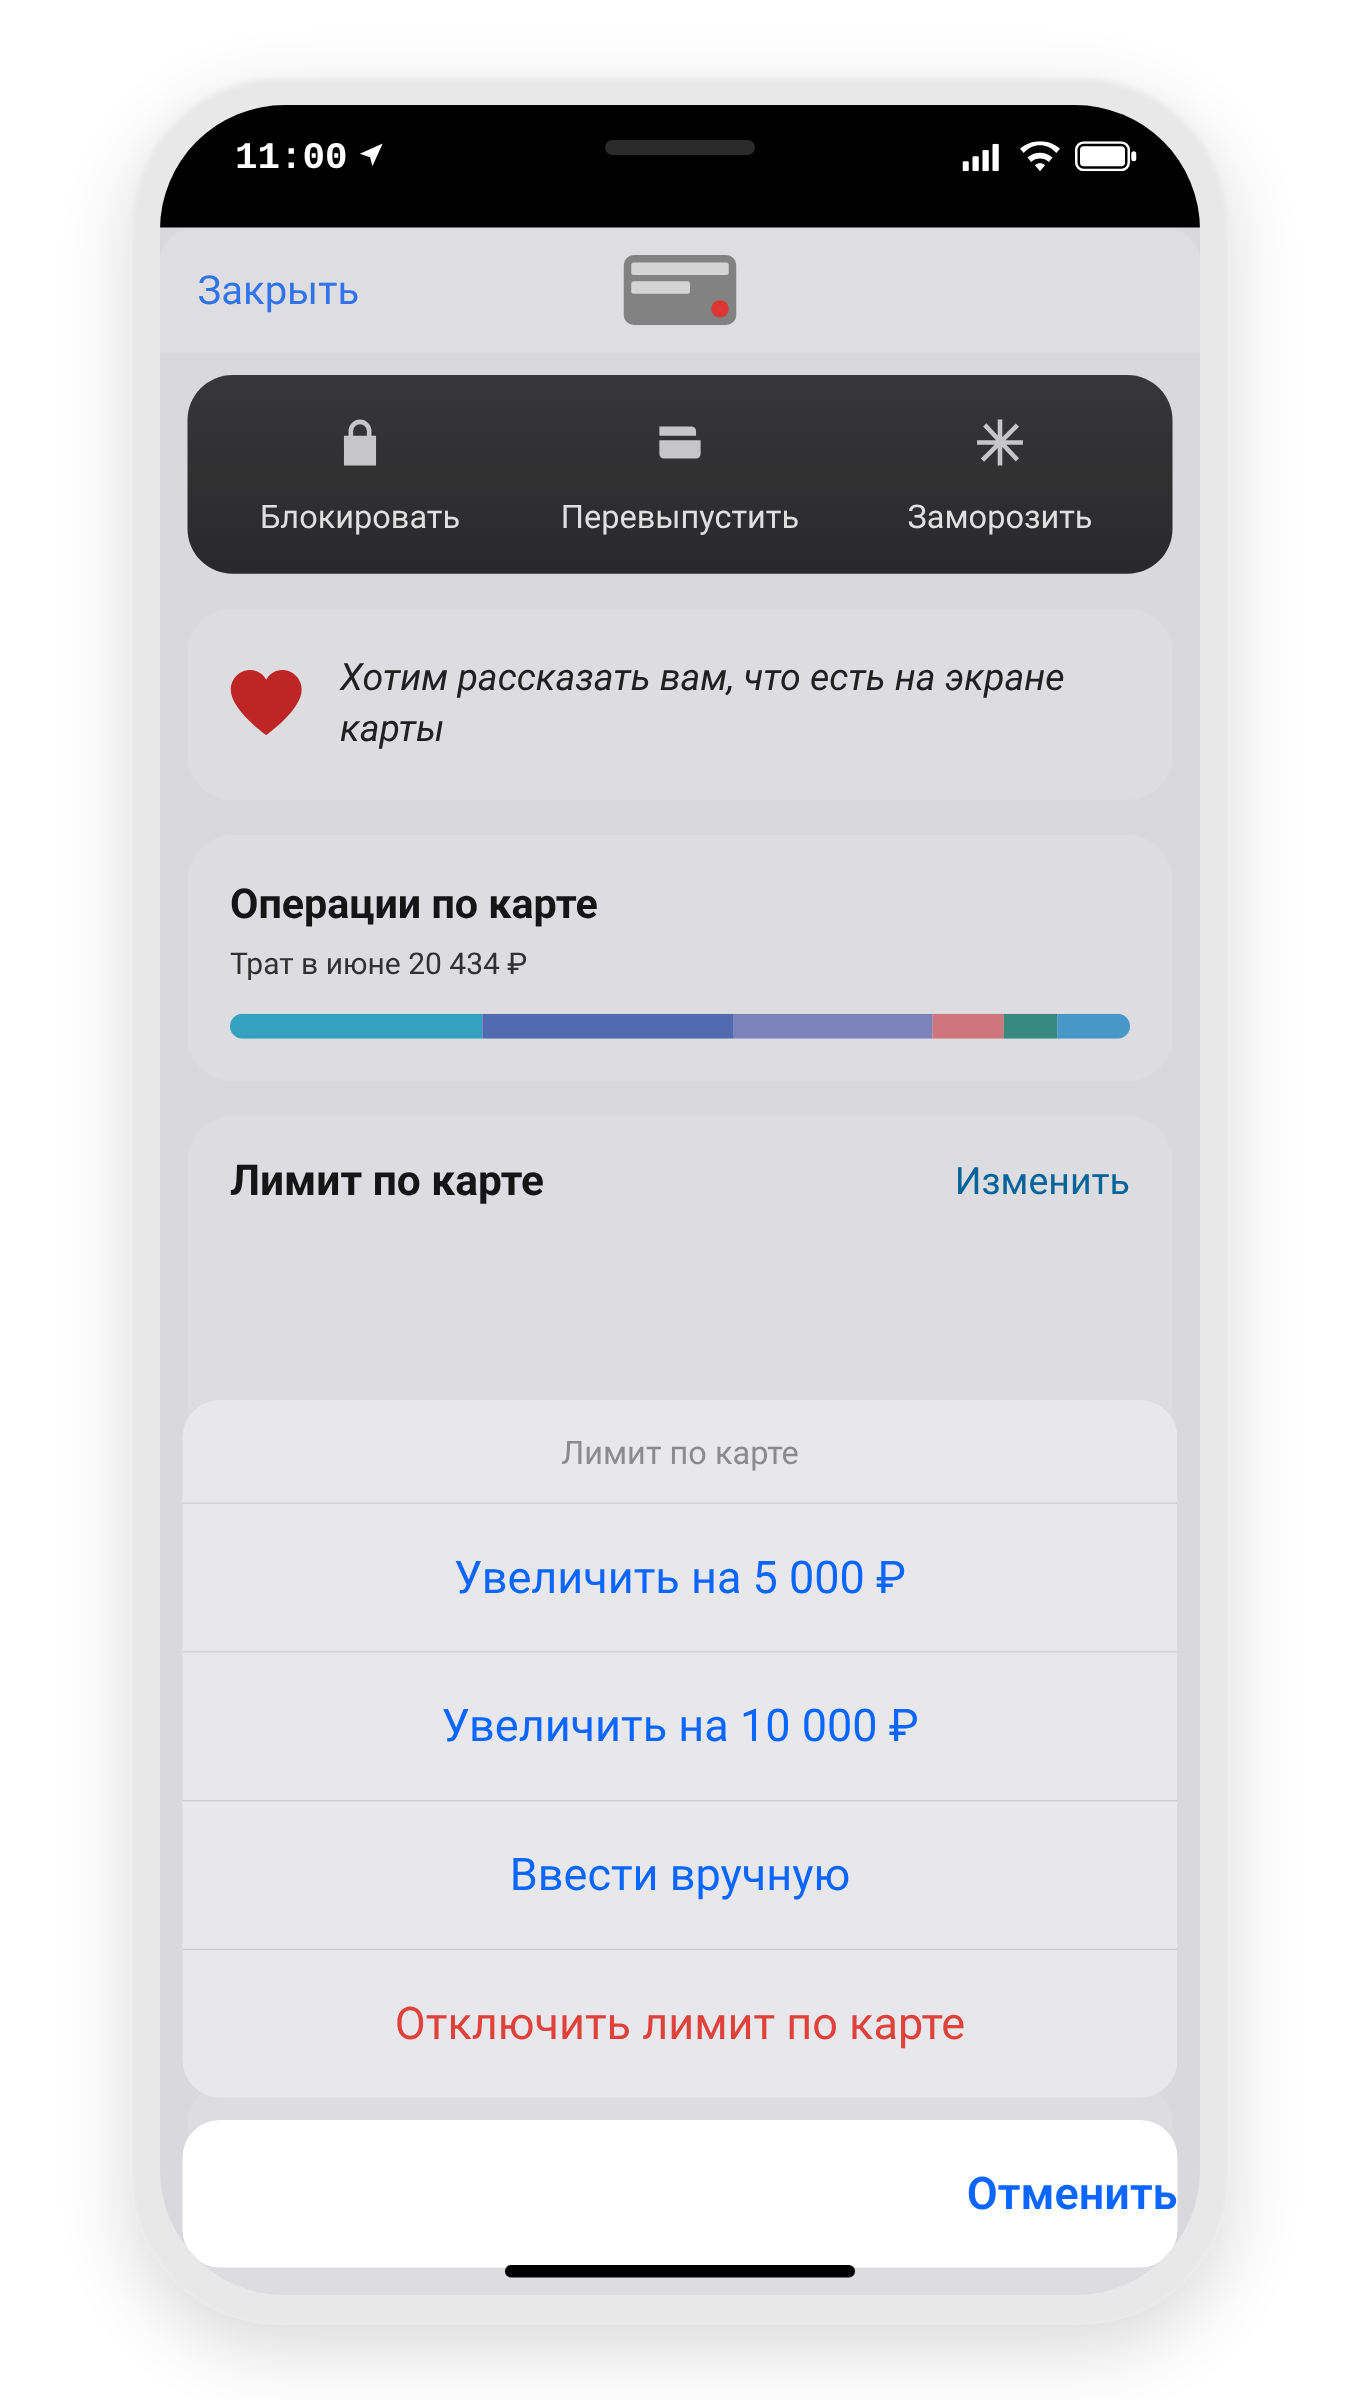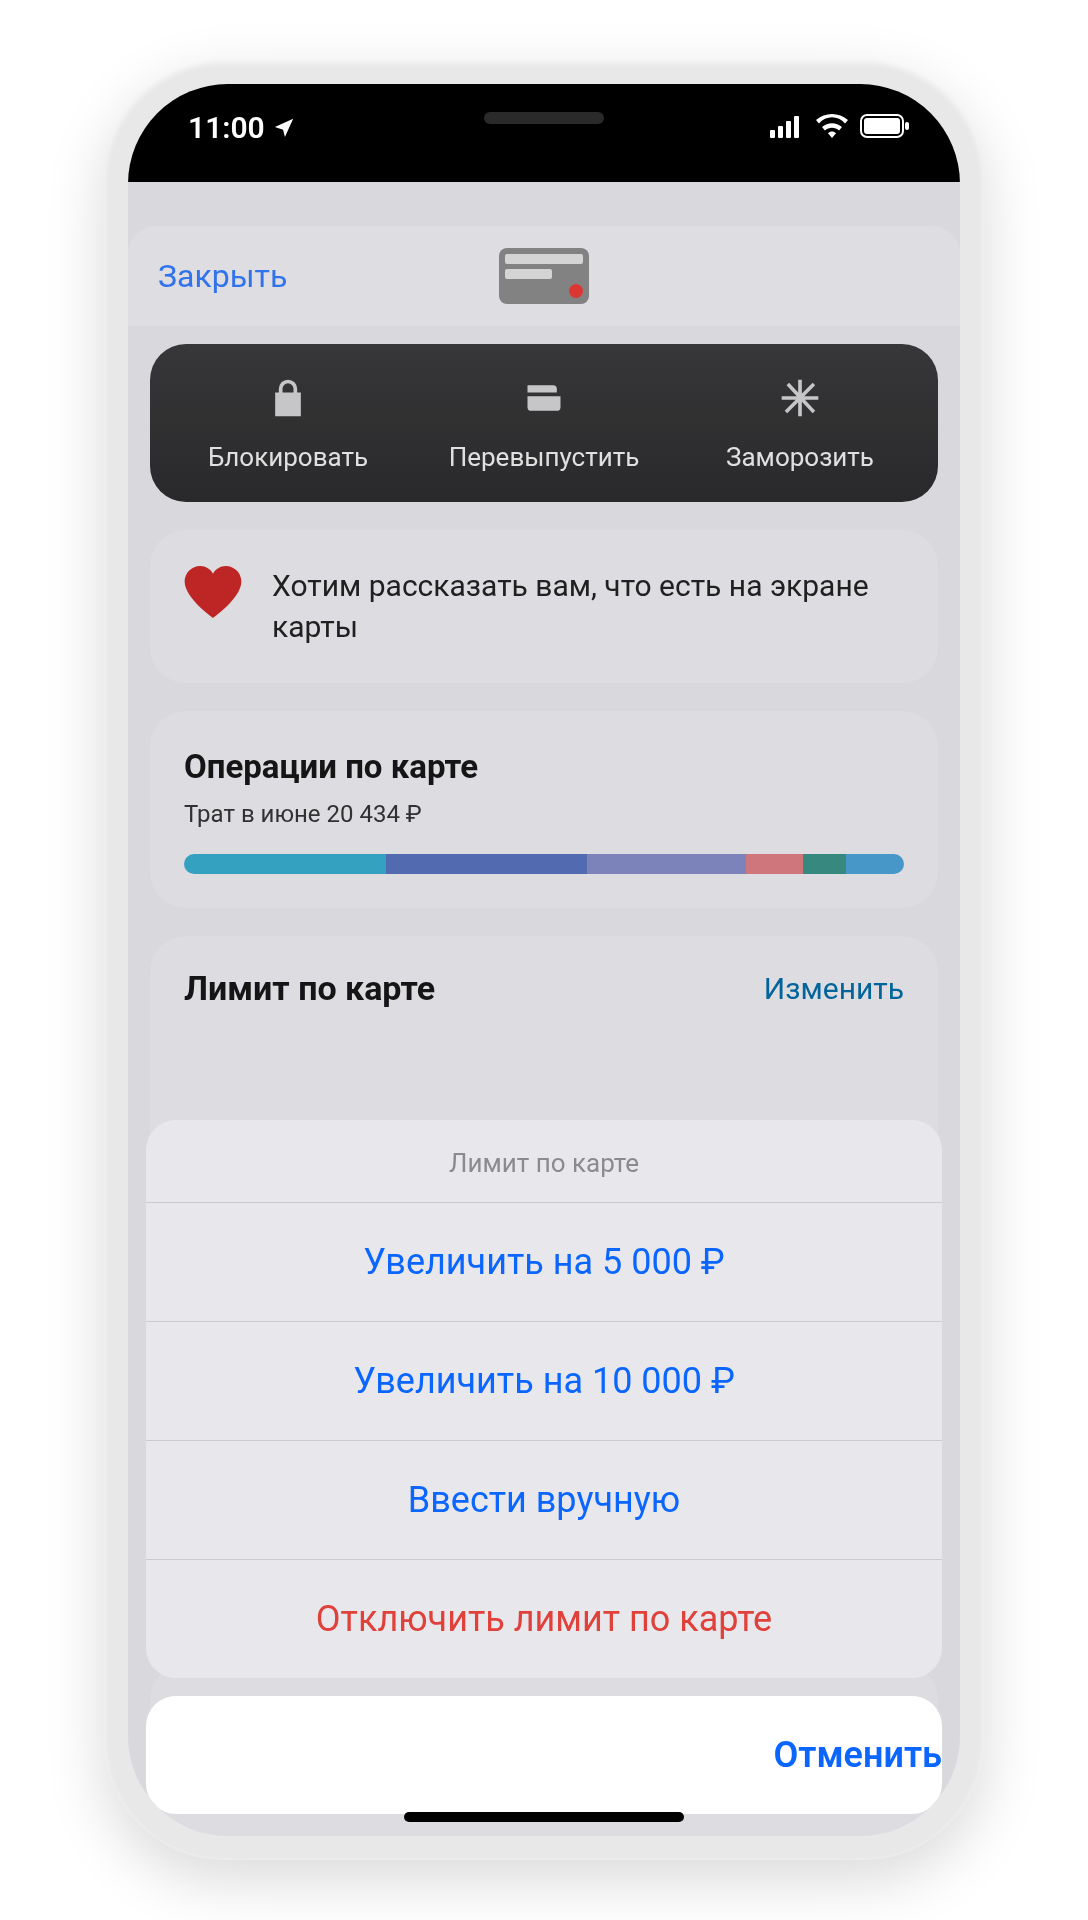--- a/index.html
+++ b/index.html
@@ -58,21 +58,21 @@
     background: #000;
     display: flex;
     align-items: center;
     justify-content: space-between;
     padding: 0 50px 12px 60px;
     z-index: 50;
     color: #fff;
     font-weight: 600;
     font-size: 30px;
   }
-  .status-left { display: flex; align-items: center; gap: 8px; }
+  .status-left { display: flex; align-items: center; gap: 8px; font-family: Liberation Mono, monospace; }
   .status-right { display: flex; align-items: center; gap: 12px; }
   .loc-arrow { display:inline-block; transform: rotate(0deg); }
   .screen-content {
     position: absolute;
     top: 98px; left: 0; right: 0; bottom: 0;
     background: #e2e2e7;
     overflow: hidden;
   }
   .dim-overlay {
     position: absolute;
@@ -84,21 +84,20 @@
   .modal-header {
     height: 100px;
     display: flex;
     align-items: center;
     justify-content: space-between;
     padding: 0 30px;
     background: #e7e7ec;
     border-top-left-radius: 28px;
     border-top-right-radius: 28px;
     position: relative;
-    margin-top: 44px;
   }
   .close-link {
     color: #3478f6;
     font-size: 32px;
     font-weight: 400;
   }
   .card-mini {
     position: absolute;
     left: 50%;
     transform: translateX(-50%);
@@ -133,21 +132,23 @@
     color: #eaeaea;
     flex: 1;
   }
   .action-item svg { width: 44px; height: 44px; fill: #cfcfd1; }
   .info-card {
     margin-top: 28px;
     background: #e6e6eb;
     border-radius: 36px;
     padding: 36px 34px;
     display: flex;
+    align-items: center;
     gap: 30px;
+    font-style: italic;
   }
   .heart-icon { flex-shrink: 0; }
   .heart-icon svg { width: 58px; height: 52px; }
   .info-text {
     font-size: 30px;
     line-height: 1.35;
     color: #222;
   }
   .section-card {
     margin-top: 28px;

